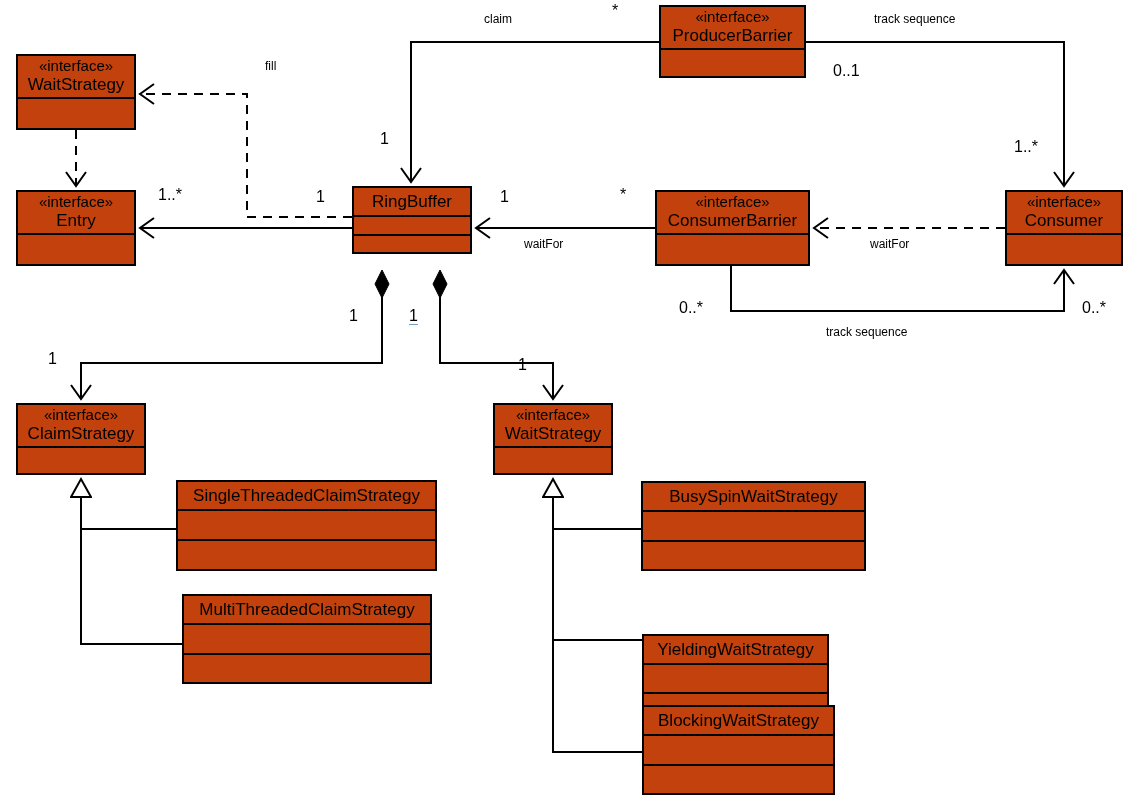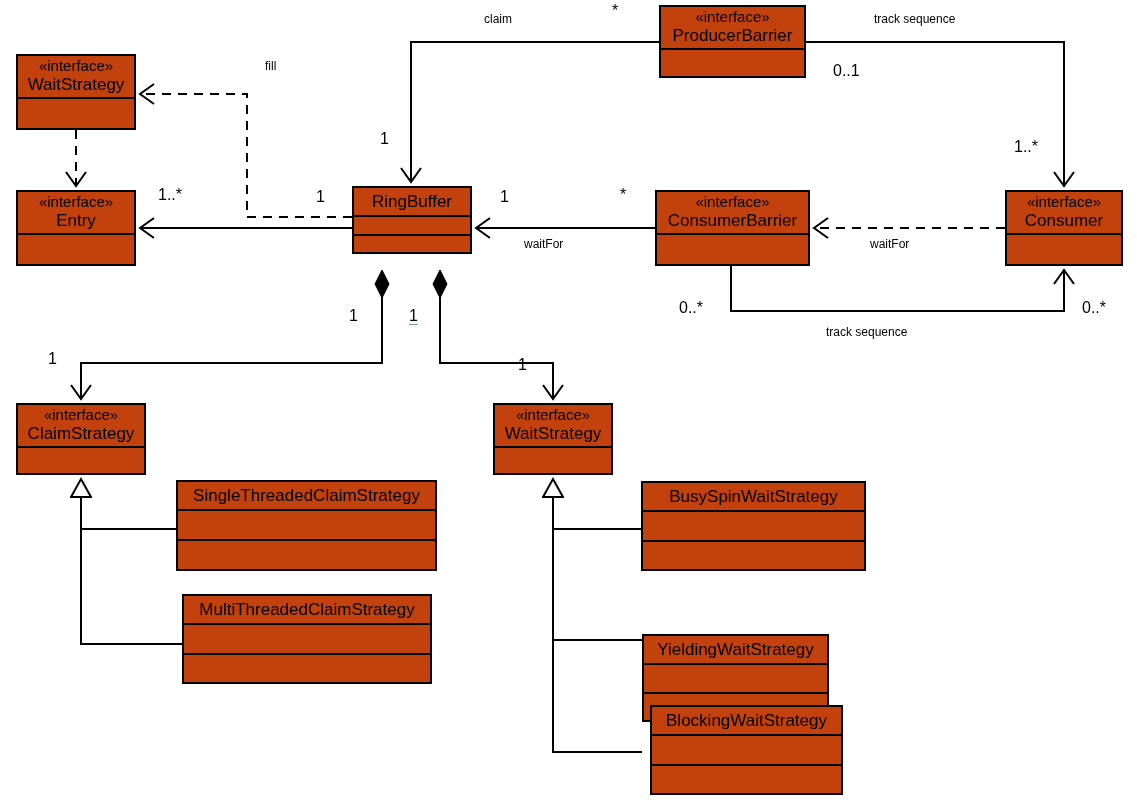--- a/index.html
+++ b/index.html
@@ -244,21 +244,21 @@
   </div>
 
   <div class="uml-class" style="left:642px; top:610px; width:187px; height:88px;margin-top:24px;">
     <div class="hdr" style="padding-top:4px; padding-bottom:4px;">
       <span class="cname">YieldingWaitStrategy</span>
     </div>
     <div class="cmp"></div>
     <div class="cmp last"></div>
   </div>
 
-  <div class="uml-class" style="left:642px; top:705px; width:193px; height:90px;margin-left:8px;">
+  <div class="uml-class" style="left:642px; top:705px; width:193px; height:90px;">
     <div class="hdr" style="padding-top:4px; padding-bottom:4px;">
       <span class="cname">BlockingWaitStrategy</span>
     </div>
     <div class="cmp"></div>
     <div class="cmp last"></div>
   </div>
 
   <div class="edge-label" style="left:484px; top:13px;">claim</div>
   <div class="edge-label" style="left:874px; top:13px;">track sequence</div>
   <div class="edge-label" style="left:229px; top:60px;margin-left:36px;">fill</div>

